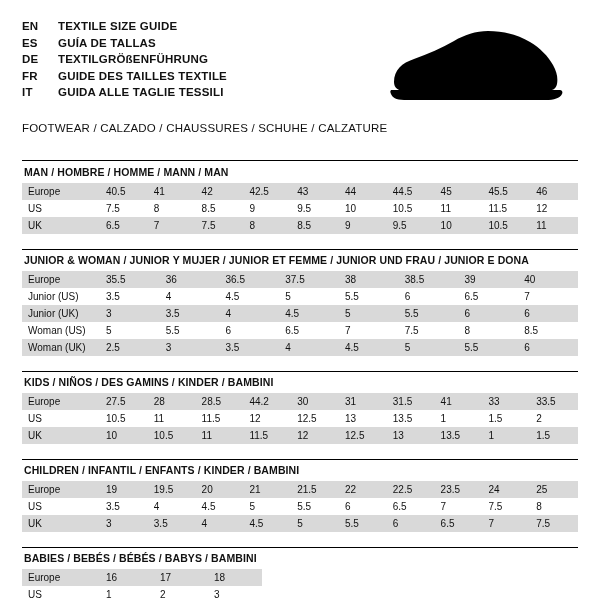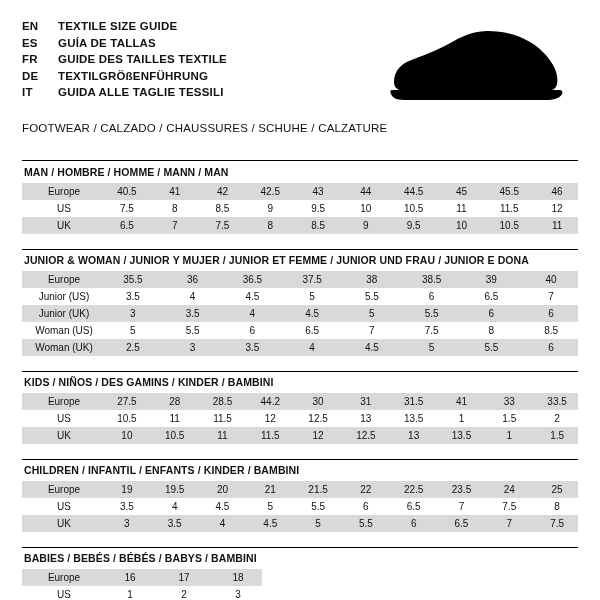--- a/index.html
+++ b/index.html
@@ -69,21 +69,20 @@
   .section-title {
     font-size: 10.5px;
     font-weight: bold;
     padding: 0 0 5px 2px;
     letter-spacing: 0.1px;
   }
   table.size-table {
     border-collapse: collapse;
     width: 100%;
     table-layout: fixed;
-    text-align: center;
   }
   table.size-table.babies {
     width: 240px;
   }
   table.size-table td {
     font-size: 10px;
     height: 17px;
     padding: 0 0 0 6px;
     vertical-align: middle;
     white-space: nowrap;
@@ -115,26 +114,26 @@
     <div class="lang-list">
       <div class="lang-row">
         <span class="lang-code">EN</span>
         <span class="lang-title">TEXTILE SIZE GUIDE</span>
       </div>
       <div class="lang-row">
         <span class="lang-code">ES</span>
         <span class="lang-title">GUÍA DE TALLAS</span>
       </div>
       <div class="lang-row">
+        <span class="lang-code">DE</span>
+        <span class="lang-title">TEXTILGRÖßENFÜHRUNG</span>
+      </div>
+      <div class="lang-row">
         <span class="lang-code">FR</span>
         <span class="lang-title">GUIDE DES TAILLES TEXTILE</span>
-      </div>
-      <div class="lang-row">
-        <span class="lang-code">DE</span>
-        <span class="lang-title">TEXTILGRÖßENFÜHRUNG</span>
       </div>
       <div class="lang-row">
         <span class="lang-code">IT</span>
         <span class="lang-title">GUIDA ALLE TAGLIE TESSILI</span>
       </div>
     </div>
 
     <div class="shoe-art">
       <svg width="180" height="72" viewBox="0 0 180 72" xmlns="http://www.w3.org/2000/svg" aria-hidden="true">
         <path fill="#000000" d="M10 52 C10 40 18 33 30 29 C44 24 58 18 70 11 C80 5 92 1 104 1 C120 1 134 5 146 12 C156 18 164 26 169 35 C173 42 174 48 173 54 C172 59 168 61 162 61 L22 61 C14 61 10 58 10 52 Z"></path>

